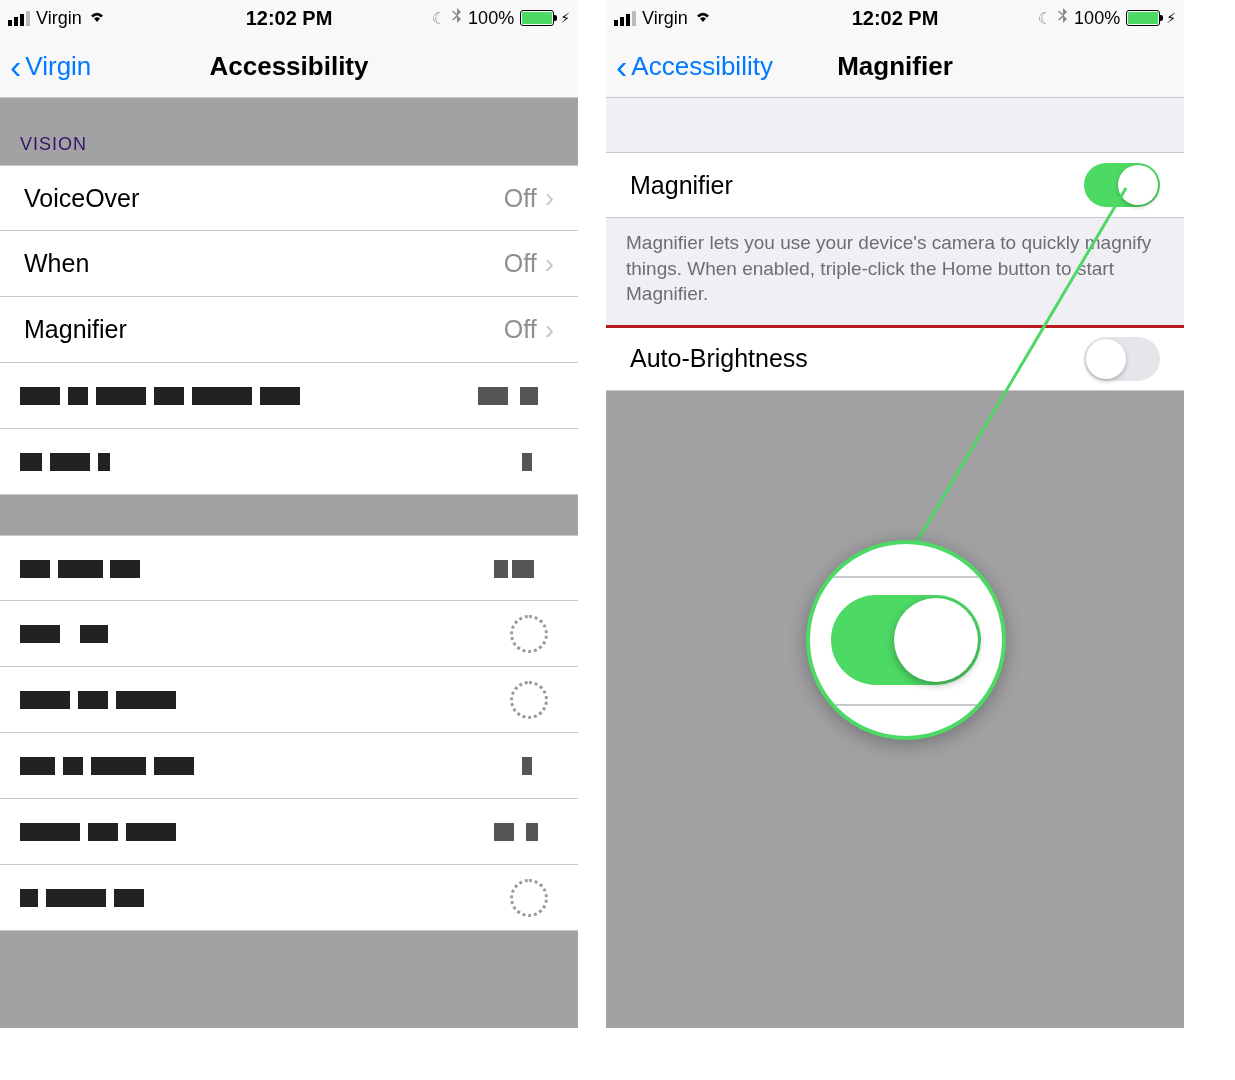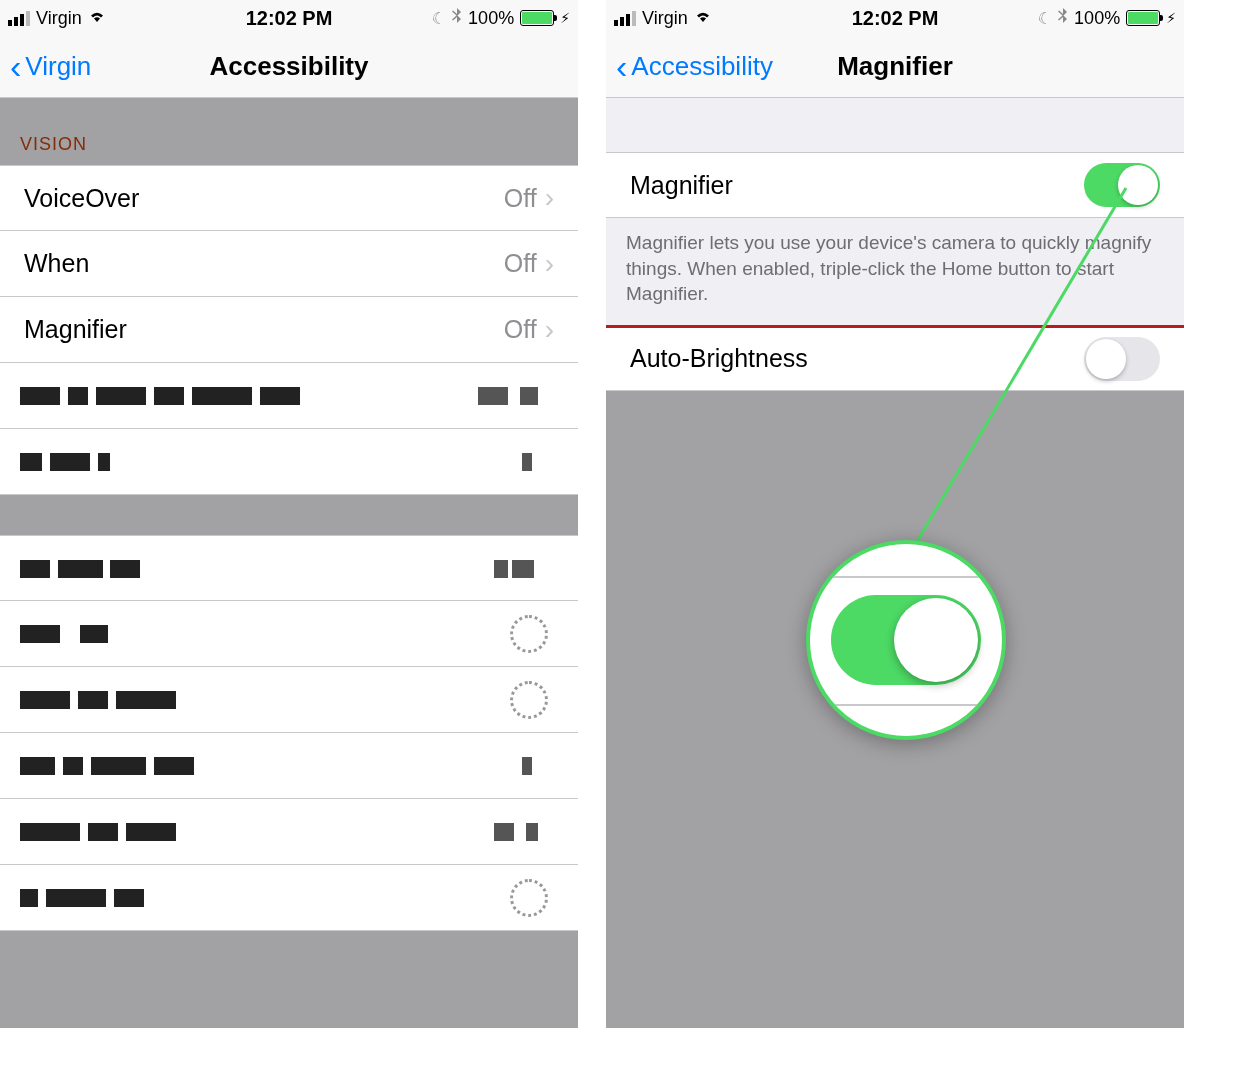--- a/index.html
+++ b/index.html
@@ -69,21 +69,21 @@
     gap: 4px;
   }
   .back-chevron { font-size: 34px; font-weight: 300; line-height: 0.5; }
   .nav-title {
     position: absolute; left: 50%; transform: translateX(-50%);
     font-size: 26px; font-weight: 600; color:#000;
   }
 
   
   .section-header {
-    font-size: 18px; color: #c2410c; letter-spacing: 1px;
+    font-size: 18px; color: #4c1d95; letter-spacing: 1px;
     padding: 36px 20px 10px;
   }
 
   
   .cell {
     background: #fff;
     min-height: 66px;
     display: flex;
     align-items: center;
     padding: 0 24px;

